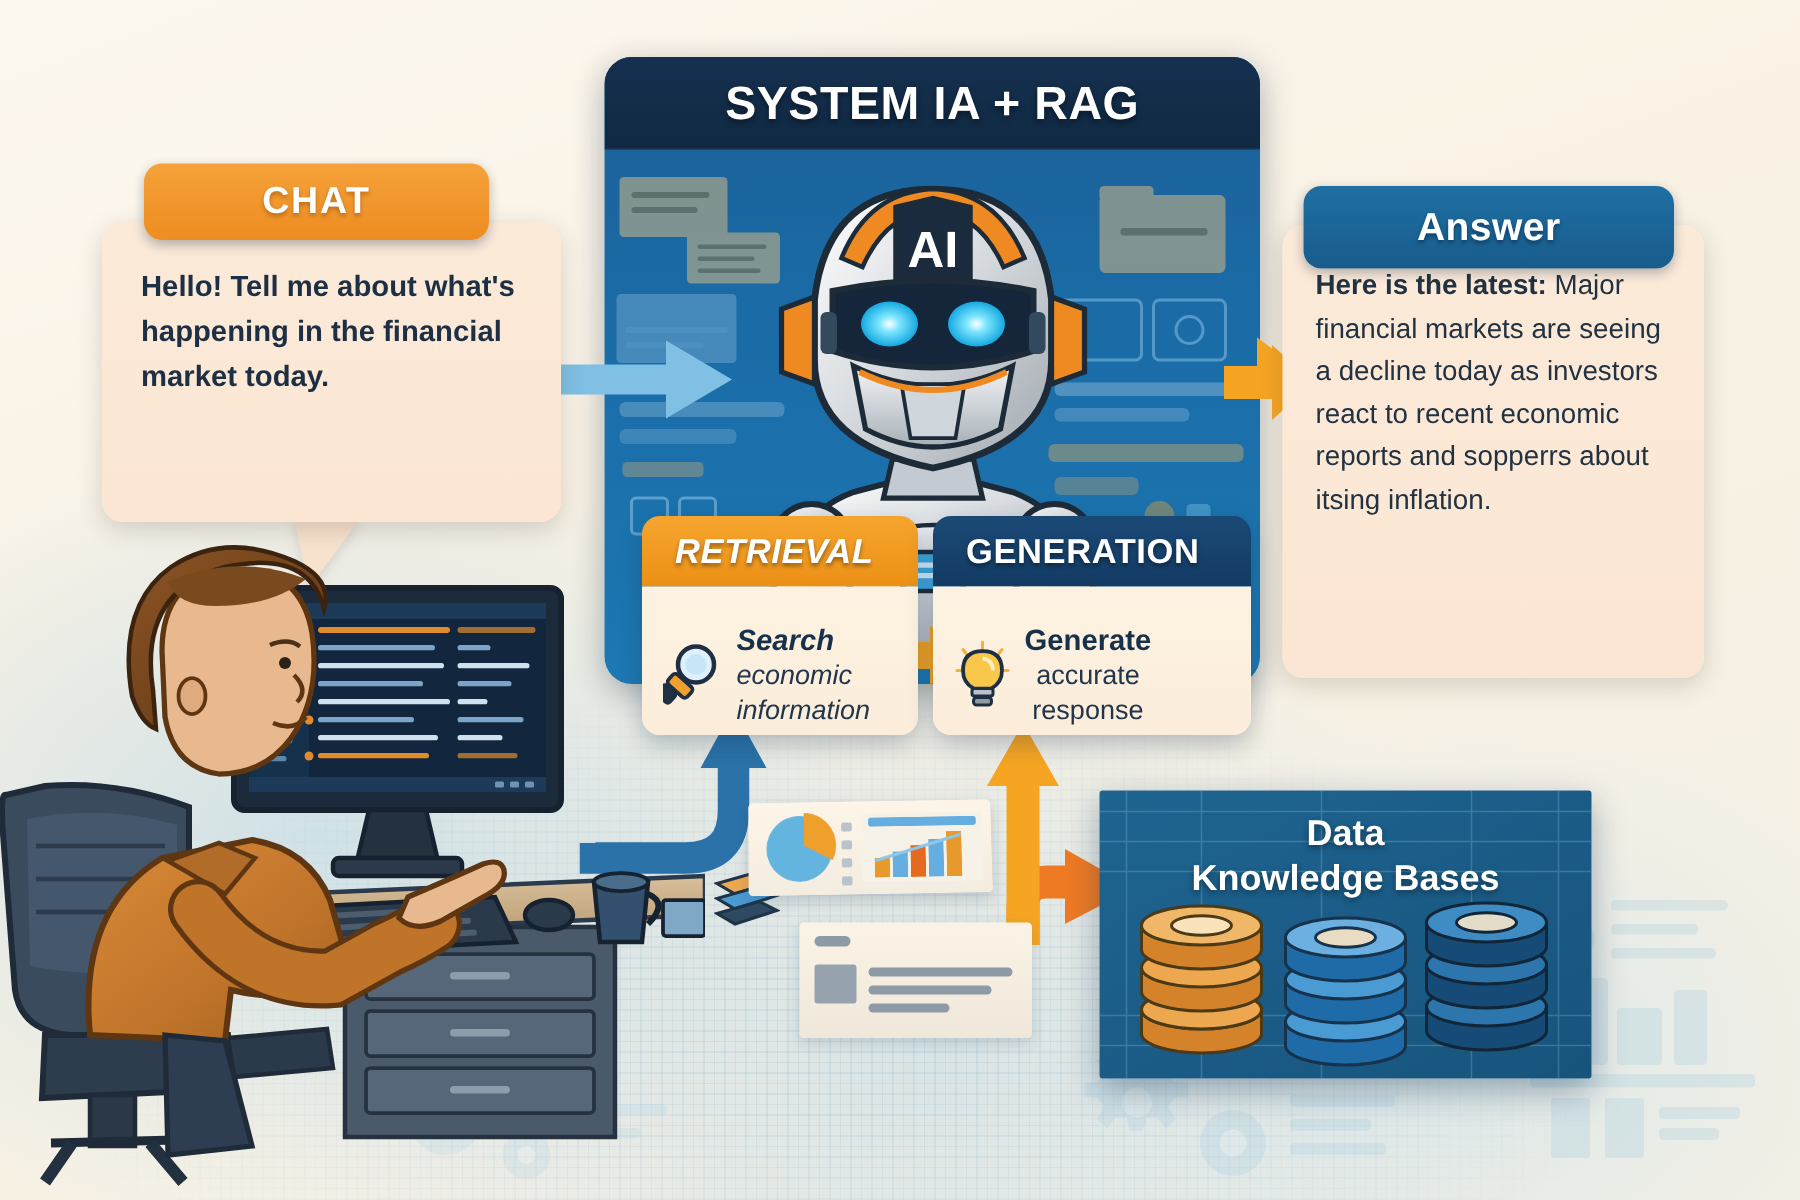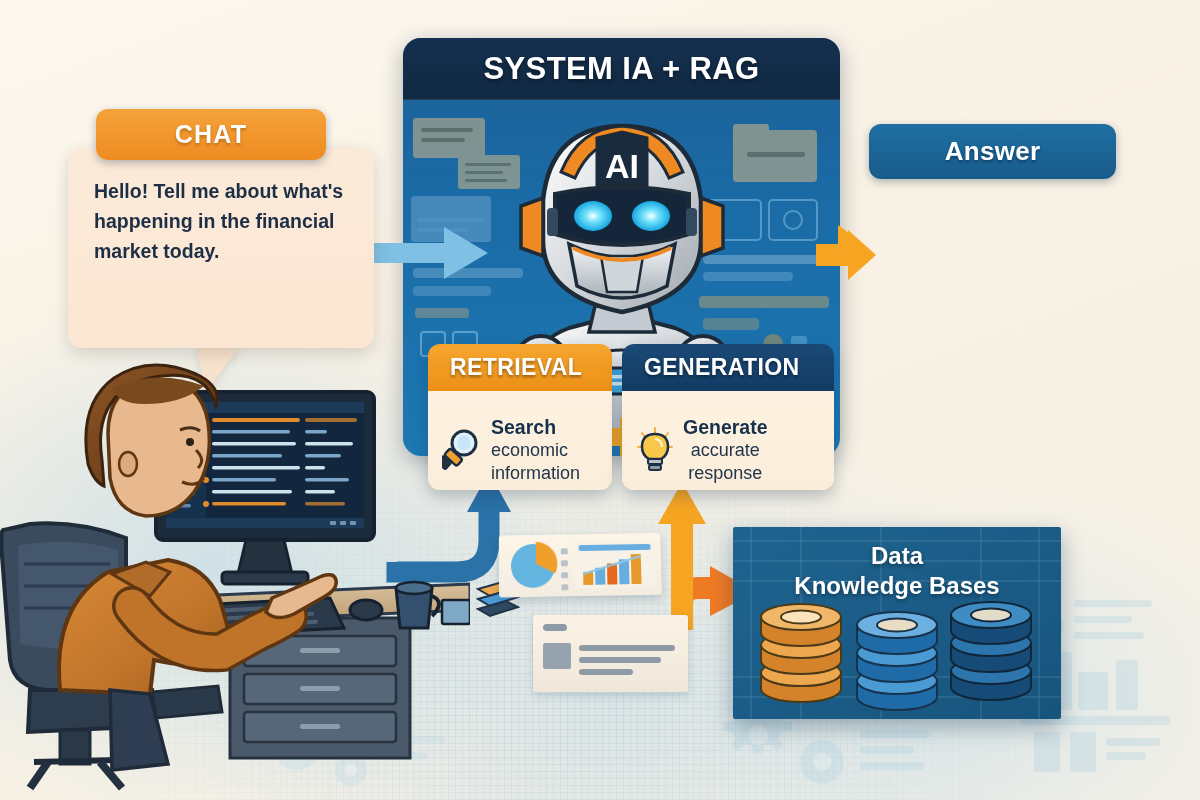--- a/index.html
+++ b/index.html
@@ -129,21 +129,21 @@
     height:47px; display:flex; align-items:center; padding-left:22px;
     color:#fff; font-size:23px; font-weight:700; letter-spacing:.4px;
     text-shadow:0 2px 3px rgba(0,0,0,.40);
   }
   .stage-card .bd {
     height:118px; background:linear-gradient(180deg,#fdf2e1 0%, #fbecd9 100%);
     display:flex; align-items:center; padding:0 12px 0 14px; gap:9px;
   }
   .stage-card .txt { font-size:18px; line-height:23px; color:#22364b; }
   .stage-card .txt .big { font-weight:700; font-size:19.5px; color:#17304b; }
-  #retrieval-card { left:428px; top:344px; width:184px; height:146px; }
+  #retrieval-card { left:428px; top:344px; width:184px; height:146px;font-style:italic; }
   #retrieval-card .hd { background:linear-gradient(180deg,#f5a52f 0%, #ec9015 100%); }
   #generation-card { left:622px; top:344px; width:212px; height:146px;text-align:center; }
   #generation-card .hd { background:linear-gradient(180deg,#1b4976 0%, #123b63 100%); }
 
   
   #kb-card {
     position:absolute; left:733px; top:527px; width:328px; height:192px;
     border-radius:2px; z-index:5;
     background: linear-gradient(150deg,#1e6490 0%, #1b5d88 45%, #17547c 100%);
     box-shadow: 0 8px 22px rgba(15,50,80,.35);
@@ -318,20 +318,25 @@
 
   <div id="chat-tail"></div>
   <div id="chat-bubble" class="bubble-body">
     <div id="chat-text">Hello! Tell me about what's happening in the financial market today.</div>
   </div>
   <div id="chat-tag" class="tag">
     <span>CHAT</span>
   </div>
 
   <div id="answer-tail"></div>
+  <div id="answer-bubble" class="bubble-body">
+    <div id="answer-text"><b>Here is the latest:</b>
+      <span>Major financial markets are seeing a decline today as investors react to recent economic reports and sopperrs about itsing inflation.</span>
+    </div>
+  </div>
   <div id="answer-tag" class="tag">
     <span>Answer</span>
   </div>
 
   <svg class="arrow" style="left:352px; top:225px; width:140px; height:62px;" viewBox="0 0 140 62">
     <path d="M0 18 L92 18 L92 2 L136 28 L92 54 L92 38 L0 38 Z" fill="#7fc0e4"></path>
   </svg>
 
   <svg class="arrow" style="left:816px; top:228px; width:62px; height:58px;" viewBox="0 0 62 58">
     <path d="M0 16 L32 16 L32 2 L60 27 L32 52 L32 38 L0 38 Z" fill="#f6a523"></path>

